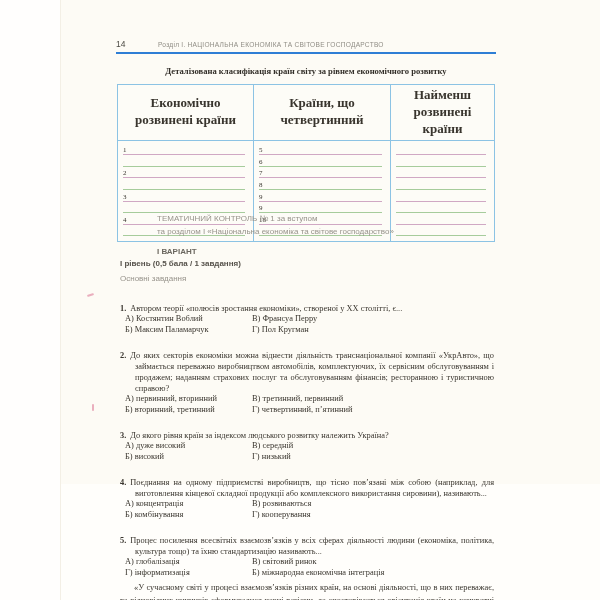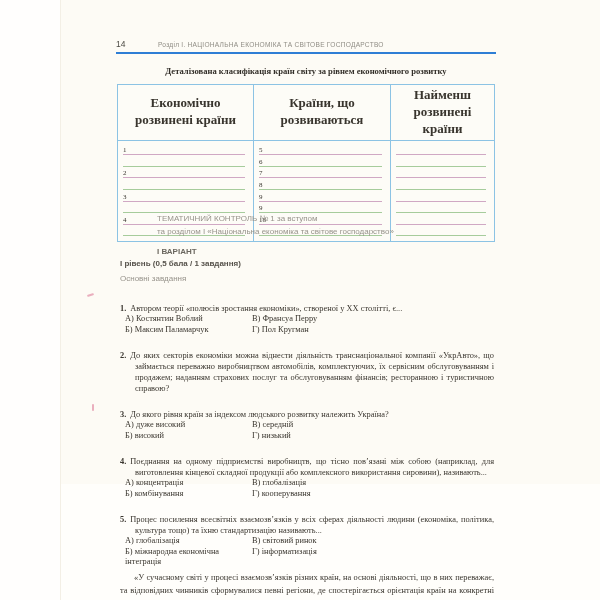--- a/index.html
+++ b/index.html
@@ -53,21 +53,21 @@
   <div class="runhead">
     <span class="pagenum">14</span>
     <span class="chapter">Розділ І. НАЦІОНАЛЬНА ЕКОНОМІКА ТА СВІТОВЕ ГОСПОДАРСТВО</span>
   </div>
 
   <div class="caption">Деталізована класифікація країн світу за рівнем економічного розвитку</div>
 
   <div class="ctable">
     <div class="thead">
       <div class="th">Економічно розвинені країни</div>
-      <div class="th">Країни, що розвиваються</div>
+      <div class="th">Країни, що четвертинний</div>
       <div class="th">Найменш розвинені країни</div>
     </div>
     <div class="tbody">
       <div class="tcol">
           <div class="wline">
             <span class="wnum">1</span>
           </div>
           <div class="wline">
             <span class="wnum"></span>
           </div>
@@ -161,49 +161,55 @@
       <div class="opts">
         <span>А) Костянтин Воблий</span>
         <span>В) Франсуа Перру</span>
         <span>Б) Максим Паламарчук</span>
         <span>Г) Пол Кругман</span>
       </div>
     </div>
 
     <div class="q">
       <div class="qbody"><span class="qnum">2.</span><span>До яких секторів економіки можна віднести діяльність транснаціональної компанії «УкрАвто», що займається переважно виробництвом автомобілів, комплектуючих, їх сервісним обслуговуванням і продажем; наданням страхових послуг та обслуговуванням фінансів; ресторанною і туристичною справою?</span></div>
+      <div class="opts">
+        <span>А) первинний, вторинний</span>
+        <span>В) третинний, первинний</span>
+        <span>Б) вторинний, третинний</span>
+        <span>Г) четвертинний, п’ятинний</span>
+      </div>
     </div>
 
     <div class="q">
       <div class="qbody"><span class="qnum">3.</span><span>До якого рівня країн за індексом людського розвитку належить Україна?</span></div>
       <div class="opts">
         <span>А) дуже високий</span>
         <span>В) середній</span>
         <span>Б) високий</span>
         <span>Г) низький</span>
       </div>
     </div>
 
     <div class="q">
       <div class="qbody"><span class="qnum">4.</span><span>Поєднання на одному підприємстві виробництв, що тісно пов’язані між собою (наприклад, для виготовлення кінцевої складної продукції або комплексного використання сировини), називають...</span></div>
       <div class="opts">
         <span>А) концентрація</span>
-        <span>В) глобалізація</span>
+        <span>В) розвиваються</span>
         <span>Б) комбінування</span>
         <span>Г) кооперування</span>
       </div>
     </div>
 
     <div class="q">
       <div class="qbody"><span class="qnum">5.</span><span>Процес посилення всесвітніх взаємозв’язків у всіх сферах діяльності людини (економіка, політика, культура тощо) та їхню стандартизацію називають...</span></div>
       <div class="opts">
         <span>А) глобалізація</span>
         <span>В) світовий ринок</span>
+        <span>Г) інформатизація</span>
         <span>Б) міжнародна економічна інтеграція</span>
-        <span>Г) інформатизація</span>
       </div>
     </div>
 
     <div class="q">
       <div class="quote">«У сучасному світі у процесі взаємозв’язків різних країн, на основі діяльності, що в них переважає, та відповідних чинників сформувалися певні регіони, де спостерігається орієнтація країн на конкретні виробництва. Наприклад, країни Перської затоки зайняті в</div>
     </div>
 
   </div>
 
   <div class="mark mark1"></div>

